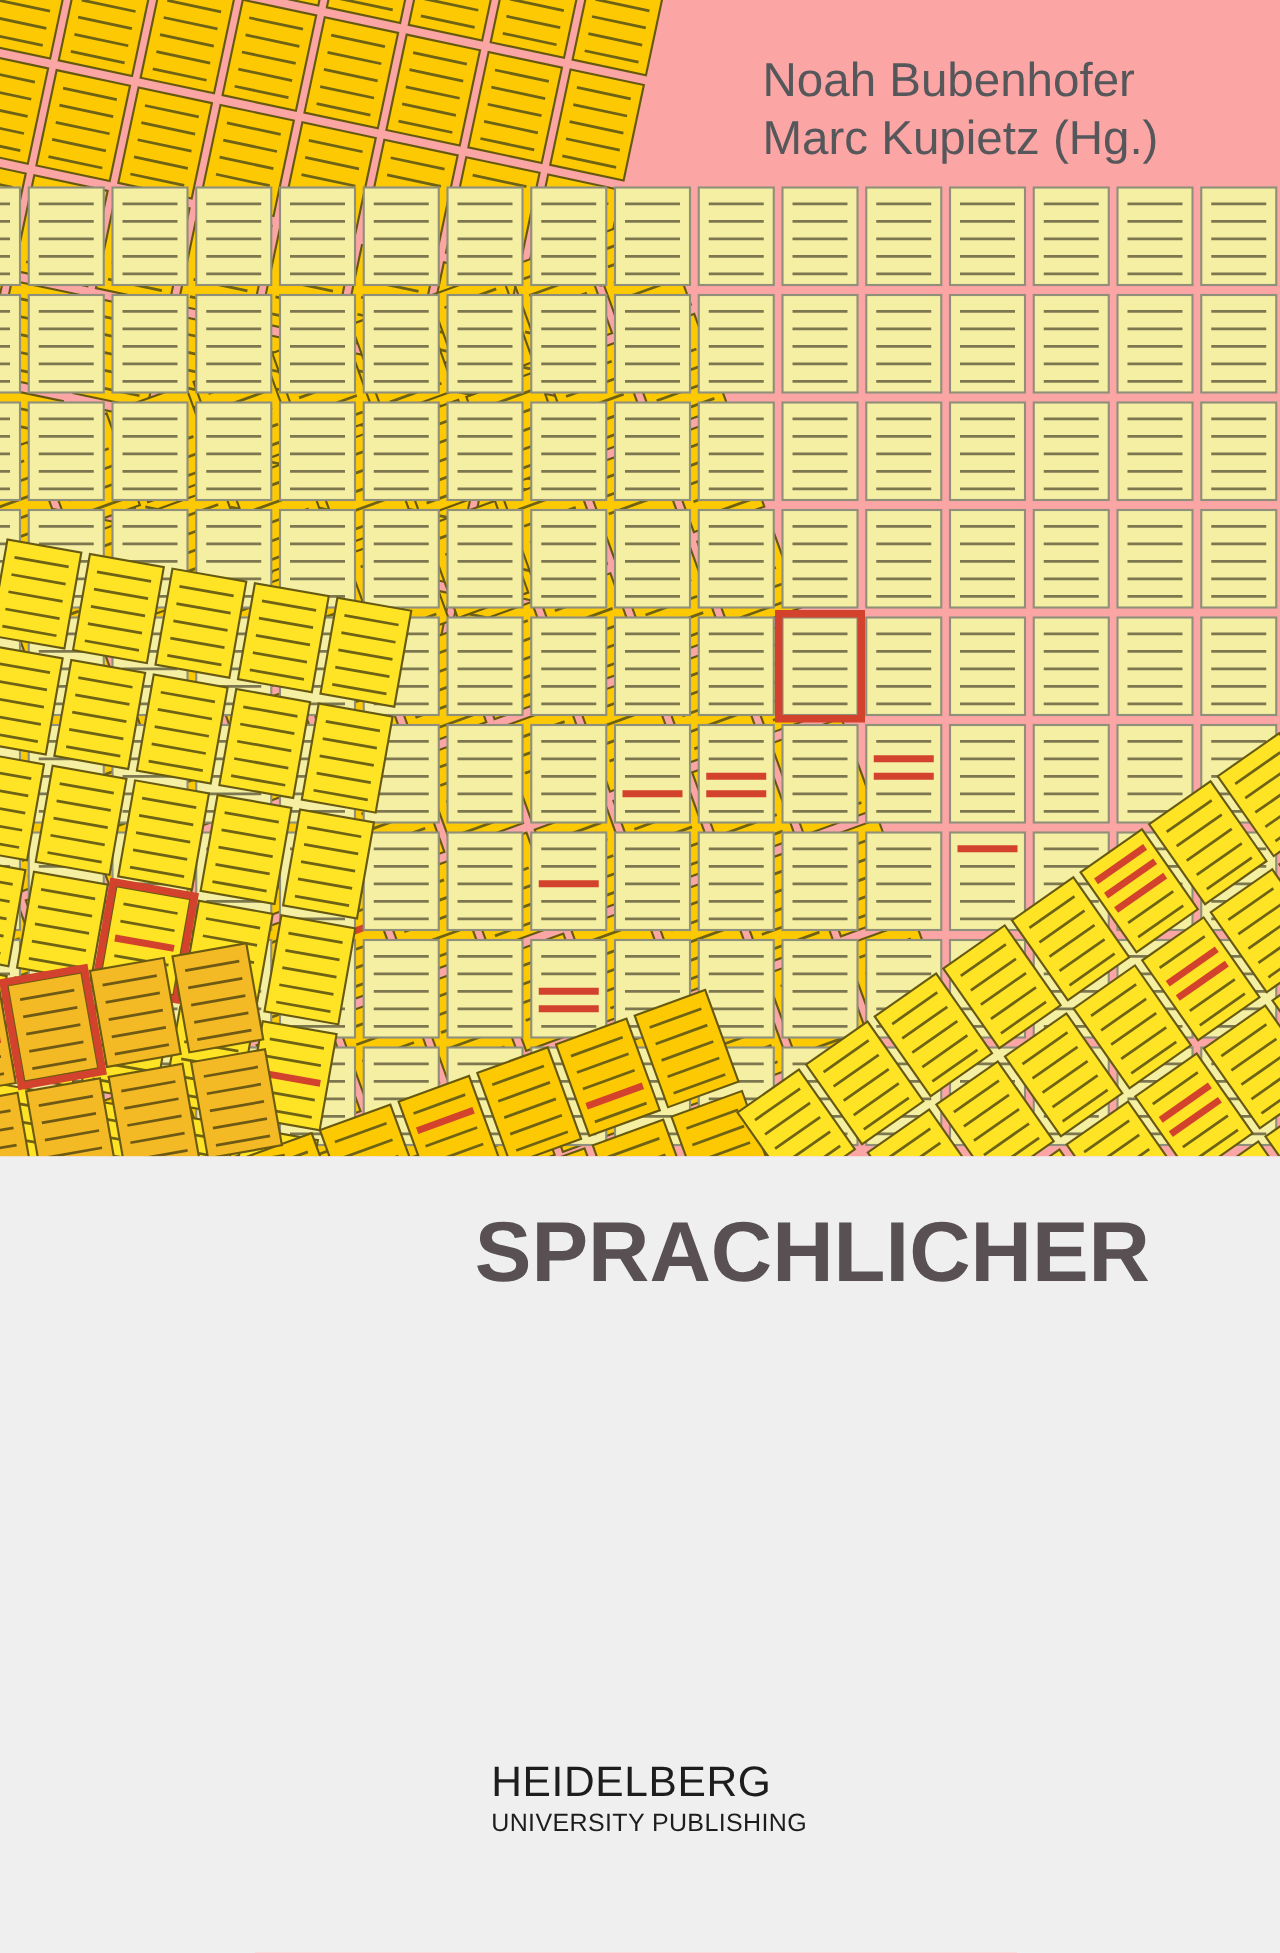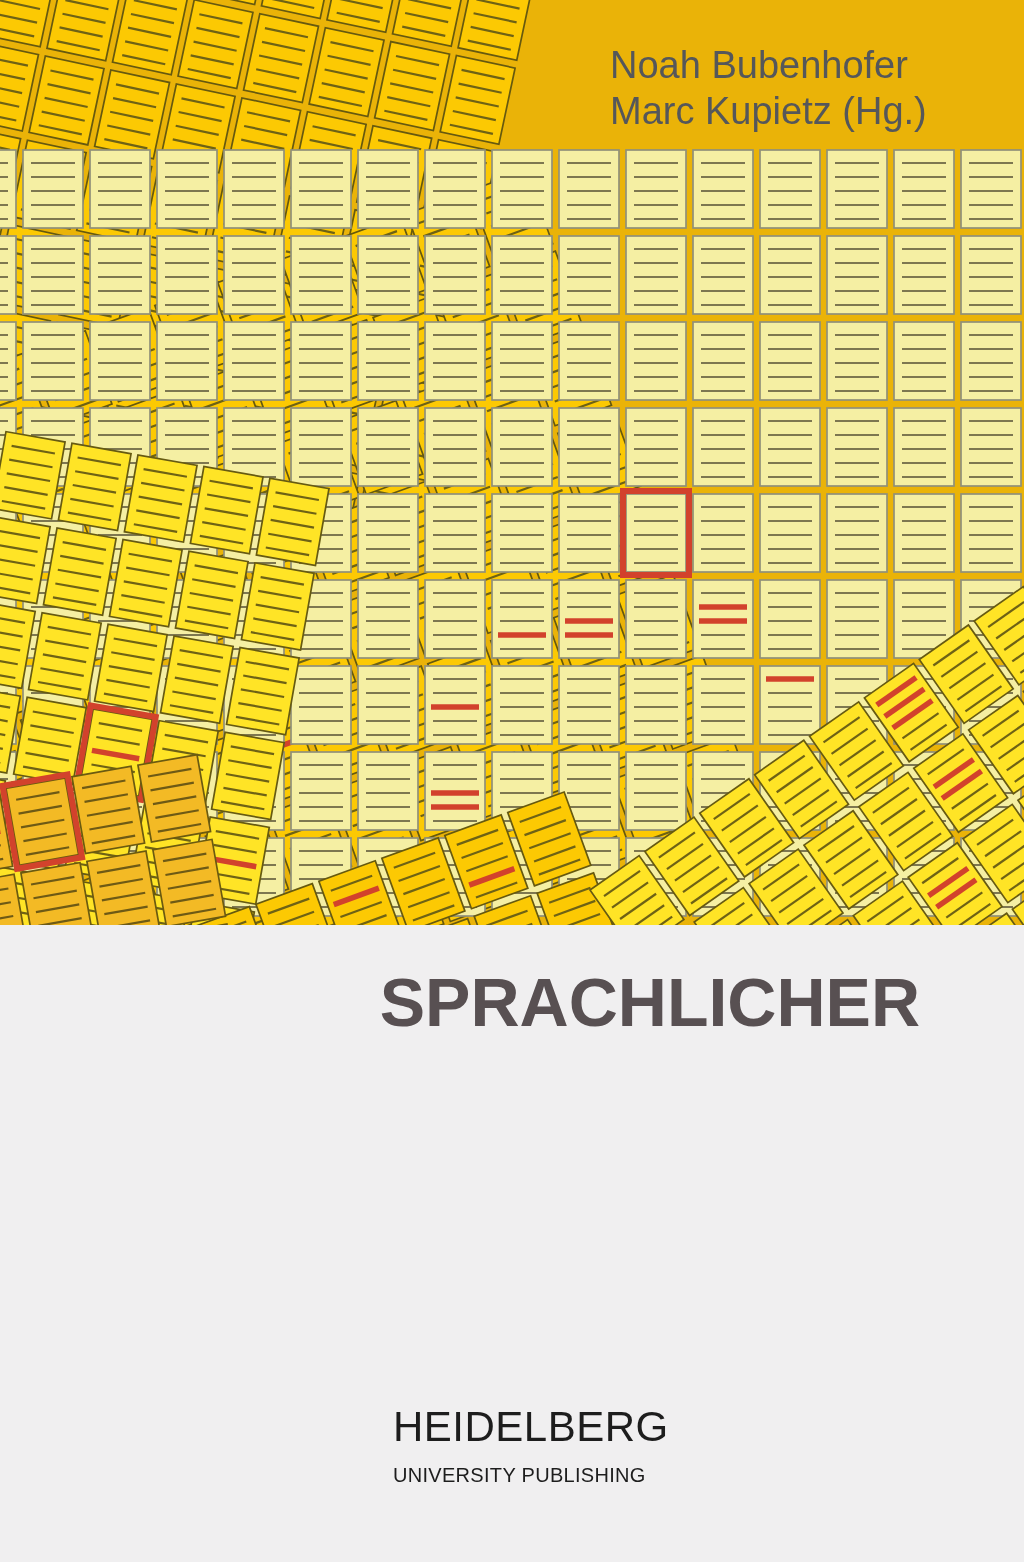--- a/index.html
+++ b/index.html
@@ -1,20 +1,20 @@
 <!DOCTYPE html>
 <html><head>
 <meta charset="utf-8">
 <style>
   html,body{margin:0;padding:0;background:#ffffff;}
   .cover{
     position:relative;
     width:1024px;height:1562px;
     overflow:hidden;
-    background:#eab308;
+    background:#fca5a5;
     font-family:"Liberation Sans",sans-serif;
   }
   .art{
     position:absolute;left:0;top:0;width:1024px;height:925px;overflow:hidden;
   }
   .art svg{display:block;}
   .authors{
     position:absolute;left:610px;top:42px;
     font-size:38px;line-height:46px;font-weight:400;
     color:#55575a;white-space:nowrap;
@@ -26,24 +26,24 @@
   .title-block{
     position:absolute;right:104px;top:957px;
     text-align:right;
     font-size:68px;line-height:90px;font-weight:700;
     letter-spacing:0px;color:#585052;white-space:nowrap;
   }
   .publisher{
     position:absolute;left:393px;top:1408px;color:#1d1d1d;
   }
   .publisher .pub-name{
-    font-size:42px;line-height:37px;font-weight:400;letter-spacing:0.5px;white-space:nowrap;
+    font-size:34px;line-height:37px;font-weight:400;letter-spacing:0.5px;white-space:nowrap;
   }
   .publisher .pub-sub{
-    font-size:20px;line-height:22px;font-weight:400;letter-spacing:0.3px;margin-top:19px;white-space:nowrap;
+    font-size:20px;line-height:22px;font-weight:400;letter-spacing:0.3px;margin-top:3px;white-space:nowrap;
   }
 </style>
 </head>
 <body>
 
 <div class="cover">
 
   <div class="art">
     <svg id="artwork" width="1024" height="925" viewBox="0 0 1024 925" xmlns="http://www.w3.org/2000/svg">
         <g transform="translate(-50 -140) rotate(12)">

